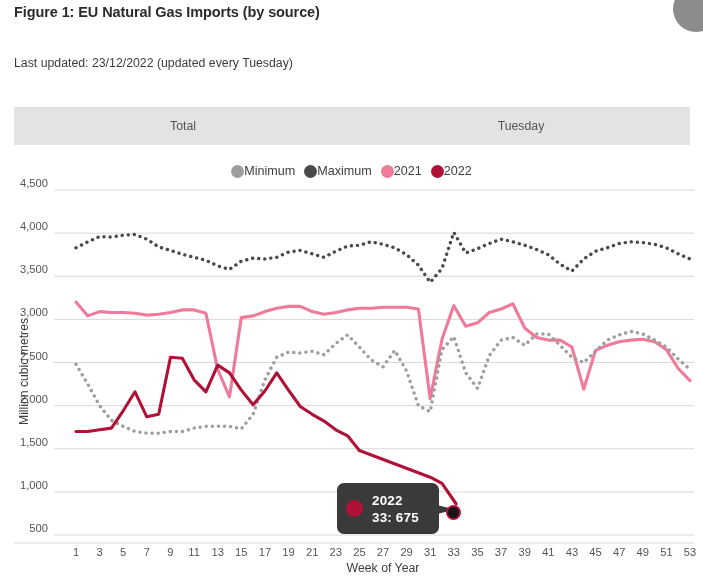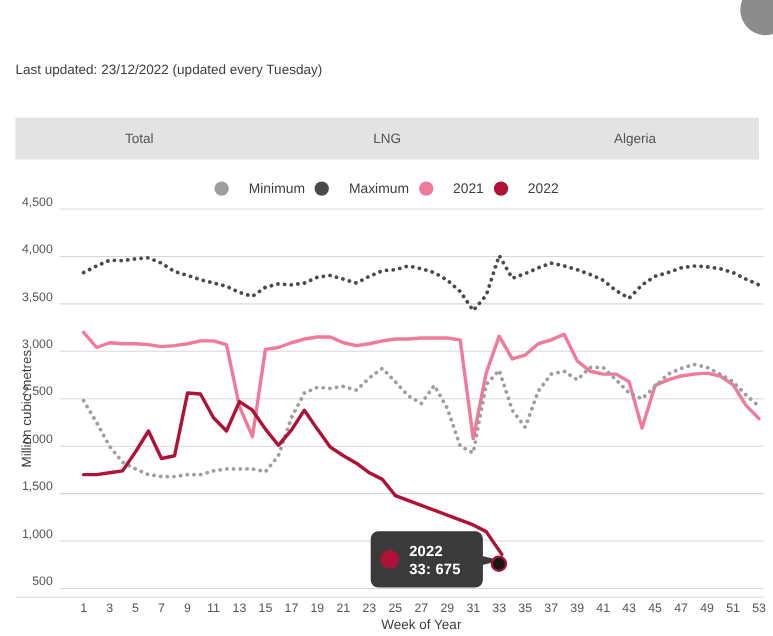--- a/index.html
+++ b/index.html
@@ -71,21 +71,21 @@
     display: flex;
     justify-content: center;
     align-items: center;
     gap: 9px;
     font-size: 12.6px;
     color: #3d3d3d;
   }
   .legend-item {
     display: flex;
     align-items: center;
-    gap: 18px;
+    gap: 0;
     cursor: pointer;
   }
   .legend-dot {
     width: 13px; height: 13px;
     border-radius: 50%;
     display: inline-block;
   }
   .legend-label { white-space: nowrap; }
 
   
@@ -151,30 +151,30 @@
     background: #161616;
     border: 2.5px solid #b01137;
     box-sizing: border-box;
   }
 </style>
 </head>
 <body>
 
 <div class="page">
 
+  <div class="fig-title">Figure 1: EU Natural Gas Imports (by source)</div>
   <div class="last-updated">Last updated: 23/12/2022 (updated every Tuesday)</div>
 
   <div class="corner-widget">
     
   </div>
 
   <div class="tabs">
     <div class="tab">Total</div>
-    <div class="tab">LNG</div>
-    <div class="tab">Algeria</div>
+    <div class="tab">Tuesday</div>
   </div>
 
   <div class="legend">
     <div class="legend-item">
       <span class="legend-dot" style="background:#9e9e9e"></span>
       <span class="legend-label">Minimum</span>
     </div>
     <div class="legend-item">
       <span class="legend-dot" style="background:#4a4a4a"></span>
       <span class="legend-label">Maximum</span>

